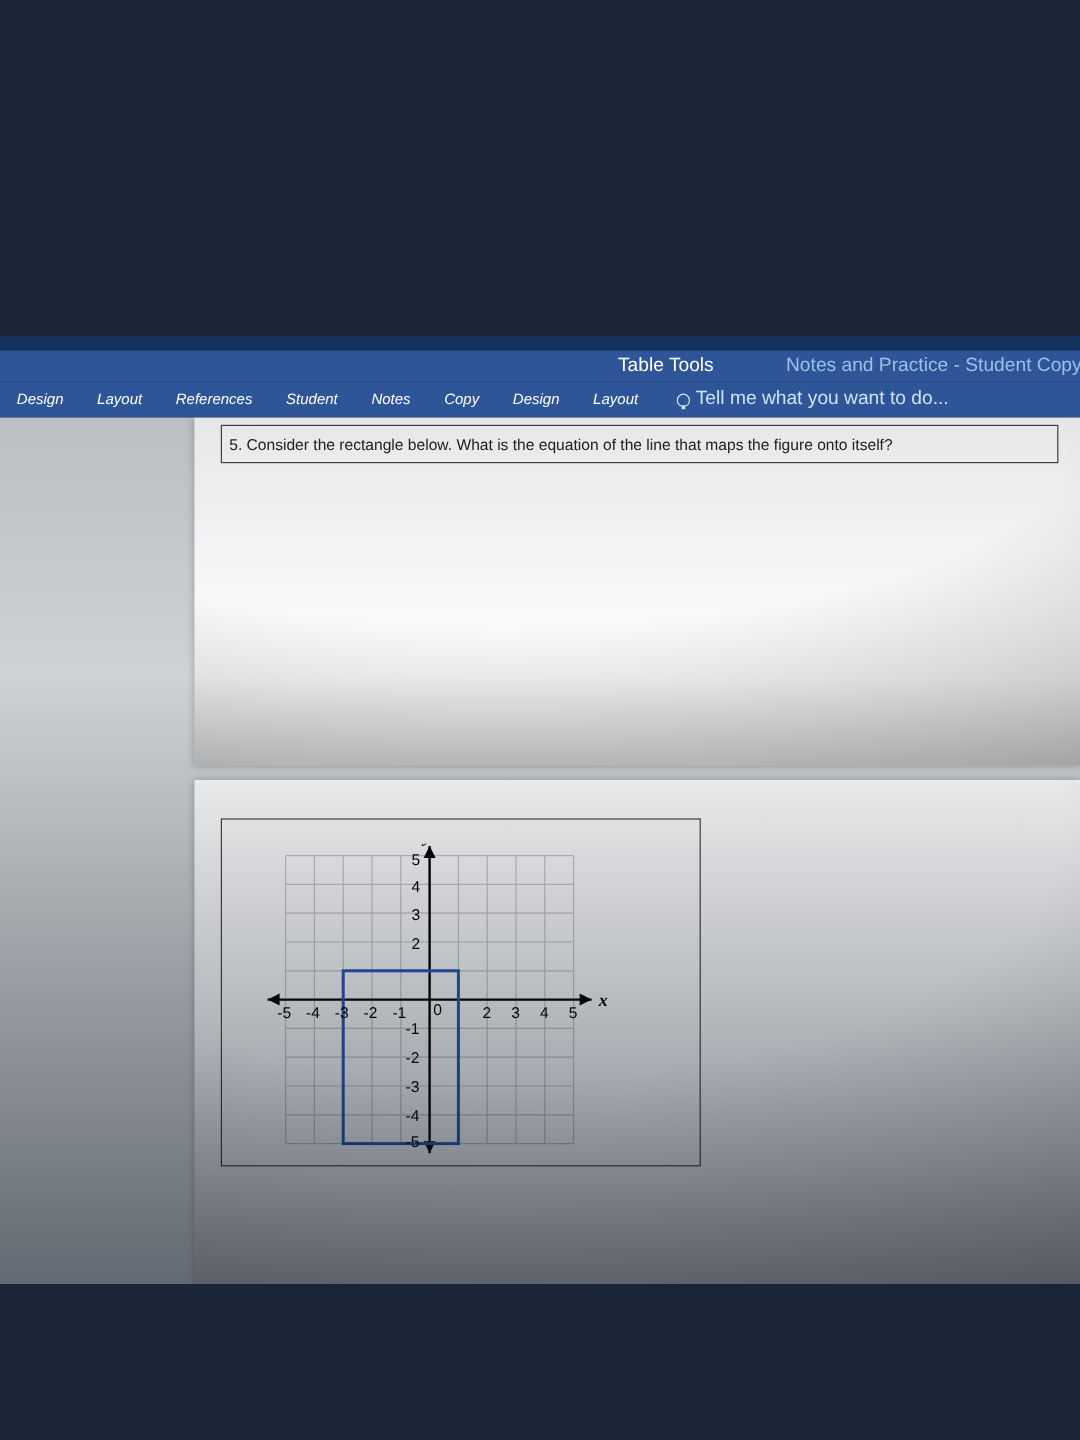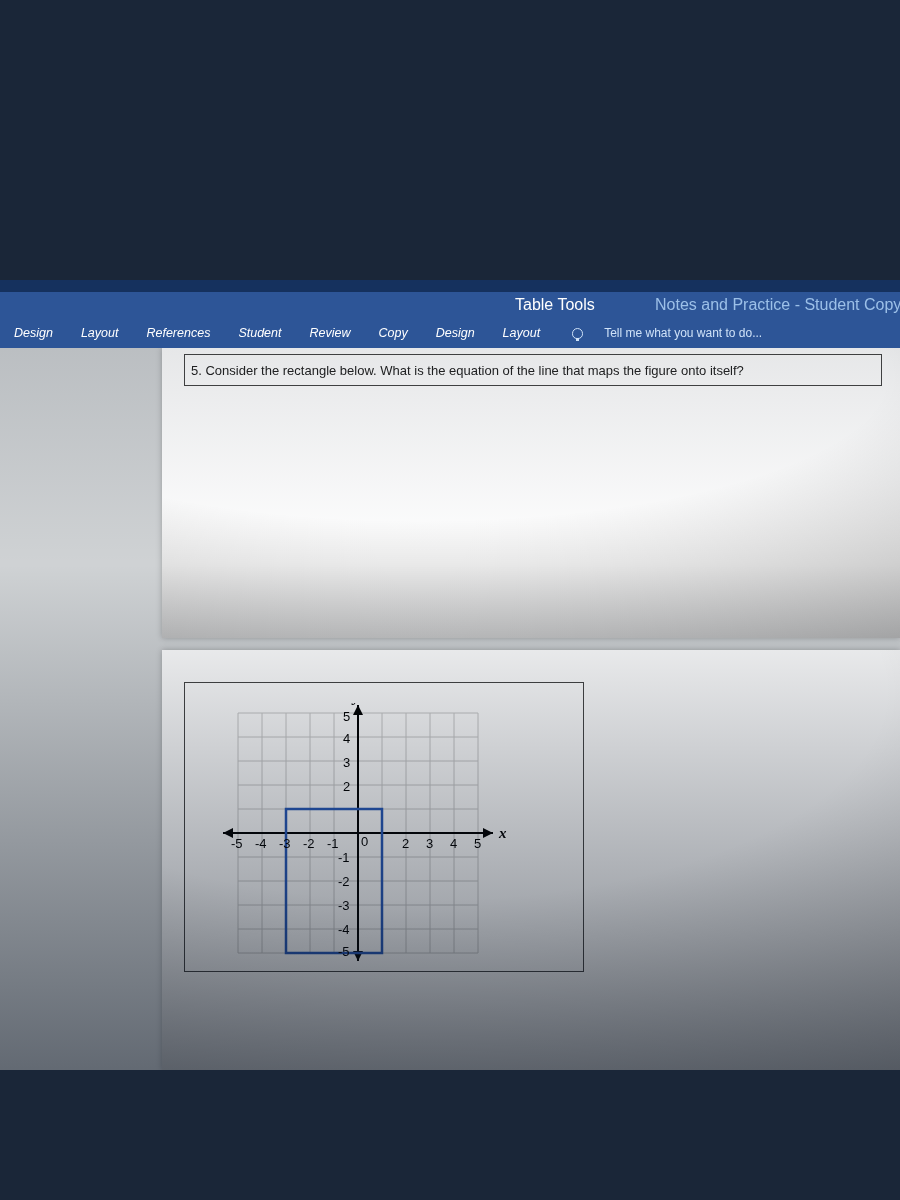--- a/index.html
+++ b/index.html
@@ -55,24 +55,24 @@
     padding: 0 14px;
     height: 100%;
     display: flex;
     align-items: center;
     cursor: pointer;
     font-style: italic;
   }
   .tellme {
     display: flex;
     align-items: center;
-    gap: 21px;
+    gap: 5px;
     color: #cfe2f8;
     padding-left: 18px;
-    font-size: 12px;
+    font-size: 16px;
   }
   .bulb {
     width: 11px; height: 11px;
     border: 1.2px solid #cfe2f8;
     border-radius: 50% 50% 45% 45%;
     position: relative;
   }
   .bulb::after{
     content:"";
     position:absolute;
@@ -150,21 +150,21 @@
   <div class="titlebar">
     <div class="title-left">Table Tools</div>
     <div class="title-right">Notes and Practice - Student Copy - Lesson 10 - Ge</div>
   </div>
 
   <div class="tabbar">
     <div class="tab">Design</div>
     <div class="tab">Layout</div>
     <div class="tab">References</div>
     <div class="tab">Student</div>
-    <div class="tab">Review</div>
+    <div class="tab">Notes</div>
     <div class="tab">Copy</div>
     <div class="tab">Design</div>
     <div class="tab">Layout</div>
     <div class="tellme">
       <span class="bulb"></span>
       <span>Tell me what you want to do...</span>
     </div>
   </div>
 
   <div class="docwrap">

